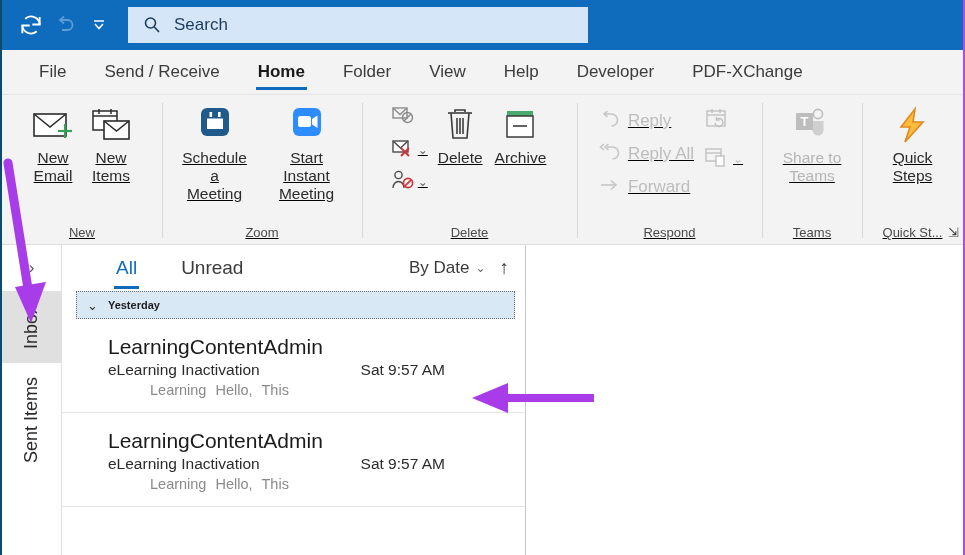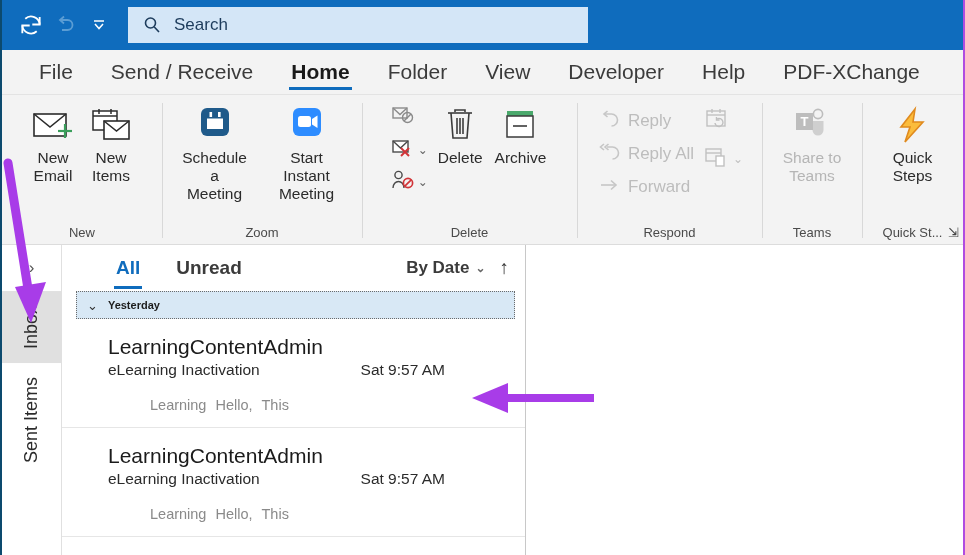--- a/index.html
+++ b/index.html
@@ -53,21 +53,21 @@
     display: flex;
     align-items: stretch;
     padding-left: 18px;
     border-bottom: 1px solid #e3e3e3;
   }
   .tab {
     position: relative;
     display: flex;
     align-items: center;
     padding: 0 19px;
-    font-size: 21px;
+    font-size: 17px;
     color: #3b3b3b;
     white-space: nowrap;
     text-align: center;
   }
   .tab.active { color: #1a1a1a; font-weight: 600; }
   .tab.active::after {
     content: "";
     position: absolute;
     left: 17px; right: 17px; bottom: 4px;
     height: 3px;
@@ -83,20 +83,21 @@
     border-bottom: 1px solid #dcdcdc;
     position: relative;
   }
   .rgroup {
     display: flex;
     flex-direction: column;
     align-items: center;
     justify-content: space-between;
     padding: 6px 0 4px 0;
     position: relative;
+    text-decoration: underline;
   }
   .rgroup + .rgroup::before {
     content: "";
     position: absolute;
     left: 0; top: 8px; bottom: 6px;
     width: 1px;
     background: #d8d8d8;
   }
   .rgroup-items {
     flex: 1 1 auto;
@@ -214,22 +215,21 @@
     background: #ffffff;
     border-right: 1px solid #c8c8c8;
     display: flex;
     flex-direction: column;
   }
   .list-head {
     height: 46px;
     display: flex;
     align-items: center;
     padding: 0 16px 0 46px;
-    gap: 8px;
-    font-weight: bold;
+    gap: 16px;
   }
   .filter {
     font-size: 19px;
     color: #3b3b3b;
     padding: 0 8px;
     position: relative;
     height: 100%;
     display: flex;
     align-items: center;
   }
@@ -293,21 +293,21 @@
     font-size: 15.5px;
     color: #2b2b2b;
   }
   .mail-date {
     margin-left: auto;
     font-size: 15.5px;
     color: #2b2b2b;
     padding-right: 64px;
   }
   .mail-preview {
-    margin-top: 18px;
+    margin-top: 3px;
     padding-left: 42px;
     font-size: 14.5px;
     color: #8a8a8a;
     display: flex;
     gap: 9px;
   }
 
   .readpane { flex: 1 1 auto; background: #ffffff; }
 
   
@@ -360,24 +360,24 @@
     <div class="tab active">
         <span>Home</span>
       </div>
     <div class="tab">
         <span>Folder</span>
       </div>
     <div class="tab">
         <span>View</span>
       </div>
     <div class="tab">
+        <span>Help</span>
+      </div>
+    <div class="tab">
         <span>Developer</span>
-      </div>
-    <div class="tab">
-        <span>Help</span>
       </div>
     <div class="tab">
         <span>PDF-XChange</span>
       </div>
   </div>
 
   <div class="ribbon">
 
     <div class="rgroup" style="width:160px">
       <div class="rgroup-items">

